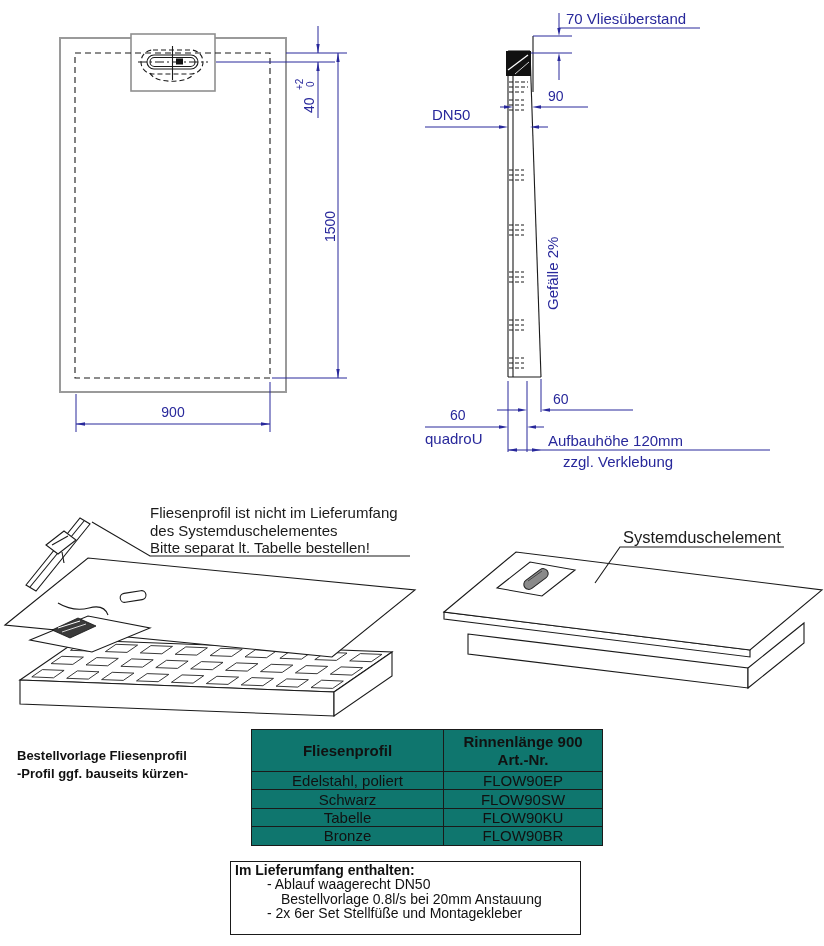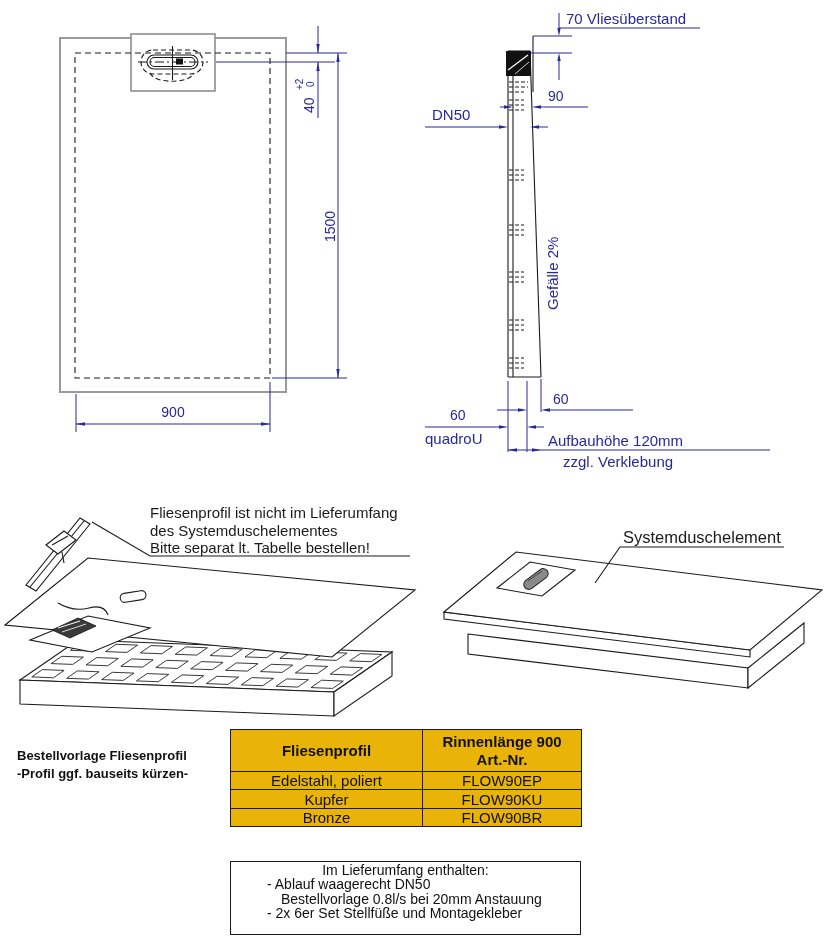--- a/index.html
+++ b/index.html
@@ -10,28 +10,28 @@
   svg text{font-family:"Liberation Sans",sans-serif;}
   .dl{stroke:#28289b;stroke-width:1;fill:none;}
   .ar{fill:#28289b;stroke:none;}
   .dim{fill:#28289b;}
   .bl{stroke:#1a1a1a;fill:none;stroke-width:1.1;}
   .bfill{stroke:#1a1a1a;fill:#fff;stroke-width:1.1;}
   .gl{stroke:#9a9a9a;fill:none;stroke-width:2;}
   .dash{stroke-dasharray:6 4;}
   .sdash{stroke-dasharray:4 2;}
   .heading{font-weight:bold;font-size:13px;line-height:17.5px;white-space:nowrap;margin-top:16px;}
-  table.order{border-collapse:collapse;table-layout:fixed;width:351px;background:#eab308;}
+  table.order{border-collapse:collapse;table-layout:fixed;width:351px;background:#0f766e;margin-left:21px;}
   table.order th,table.order td{border:1.6px solid #1a1a1a;text-align:center;padding:0;
     font-size:15px;overflow:hidden;white-space:nowrap;}
   table.order th{font-weight:bold;height:41px;line-height:18px;}
   table.order td{height:17.4px;font-weight:normal;}
   .included{position:absolute;left:230px;top:861px;width:351px;height:74px;border:1.7px solid #1a1a1a;
     box-sizing:border-box;font-size:14px;line-height:14.3px;padding:1px 4px;white-space:nowrap;}
-  .included .hd{font-weight:normal;text-align:center;}
+  .included .hd{font-weight:bold;}
   .ind1{padding-left:32px;}
   .ind2{padding-left:46px;}
 </style>
 </head>
 <body>
 
 <div class="canvas">
 
   <svg class="abs" style="left:0;top:0" width="420" height="470" viewBox="0 0 420 470">
     <g>
@@ -253,21 +253,25 @@
           <span style="display:block">Art.-Nr.</span>
         </th>
       </tr>
     </thead>
     <tbody>
       <tr>
         <td>Edelstahl, poliert</td>
         <td>FLOW90EP</td>
       </tr>
       <tr>
-        <td>Kupfer</td>
+        <td>Schwarz</td>
+        <td>FLOW90SW</td>
+      </tr>
+      <tr>
+        <td>Tabelle</td>
         <td>FLOW90KU</td>
       </tr>
       <tr>
         <td>Bronze</td>
         <td>FLOW90BR</td>
       </tr>
     </tbody>
   </table>
 
   <div class="included">

